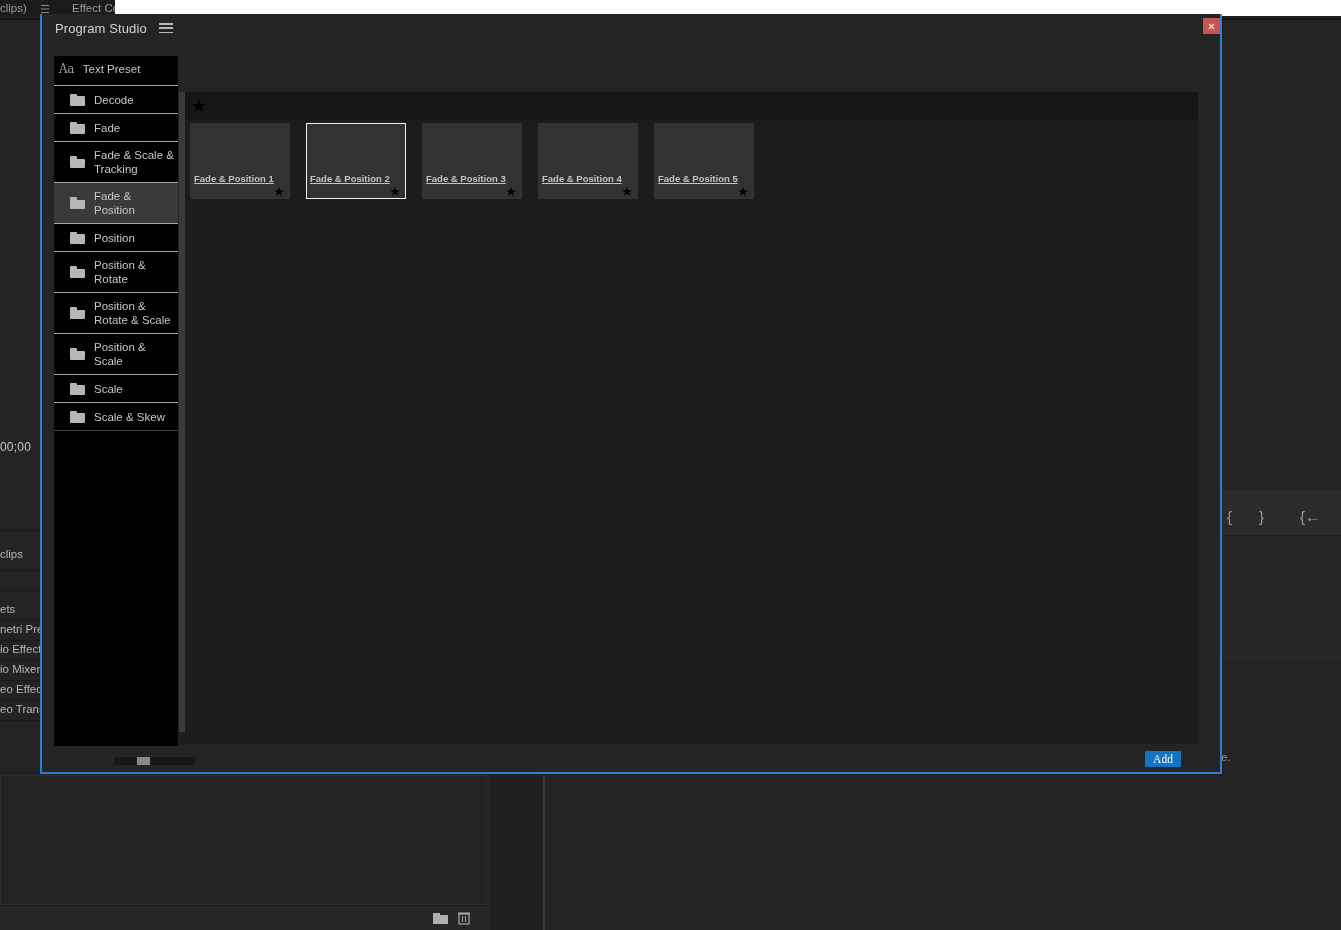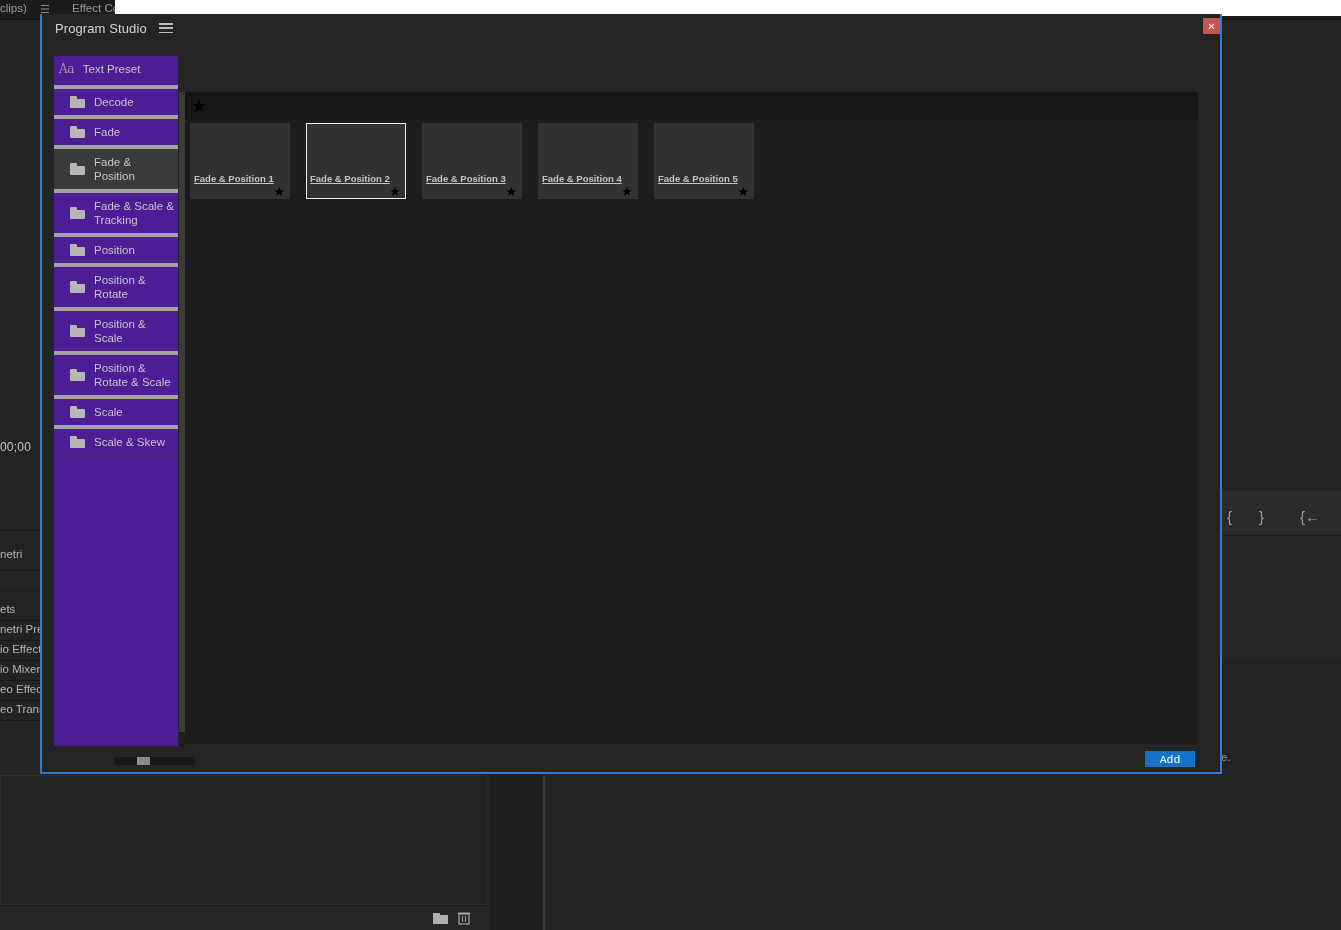--- a/index.html
+++ b/index.html
@@ -110,37 +110,37 @@
     font-size: 10px; font-weight: bold;
     display: flex; align-items: center; justify-content: center;
     cursor: pointer; z-index: 50;
     font-family: "DejaVu Sans", sans-serif;
   }
 
   
   #sidebar {
     position: absolute; left: 12px; top: 42px;
     width: 124px; height: 690px;
-    background: #4c1d95;
+    background: #000000;
   }
   .sidebar-header {
     display: flex; align-items: center; gap: 9px;
     padding: 6px 0 9px 5px;
   }
   .aa-icon {
     font-size: 12px; color: #9d9d9d;
     font-family: "DejaVu Serif", serif;
     letter-spacing: -0.5px;
   }
   .sidebar-header-label { font-size: 11.5px; color: #c6c6c6; text-align: center; }
 
   .sb-item {
     display: flex; align-items: center; gap: 9px;
     padding: 6px 4px 6px 16px;
-    border-top: 4px solid #a3a3a3;
+    border-top: 1px solid #a3a3a3;
     min-height: 28px;
     cursor: pointer;
   }
   .sb-item.selected { background: #3a3a3a; }
   .sb-item-label { font-size: 11.5px; color: #c6c6c6; line-height: 14px; }
   .folder-icon {
     flex: 0 0 auto;
     width: 15px; height: 12px; position: relative;
   }
   .folder-icon::before {
@@ -207,39 +207,39 @@
   #zoom-slider {
     position: absolute; left: 72px; top: 743px;
     width: 81px; height: 8px; background: #181818; cursor: pointer;
   }
   #zoom-slider-thumb {
     position: absolute; left: 23px; top: 0;
     width: 13px; height: 8px; background: #8a8a8a;
   }
   #add-button {
     position: absolute; left: 1103px; top: 737px;
-    width: 50px; height: 16px;
+    width: 36px; height: 16px;
     background: #1473c4; color: #ffffff;
     font-size: 11.5px;
     display: flex; align-items: center; justify-content: center;
     cursor: pointer; border: none;
-    font-family: Liberation Mono, monospace;
+    font-family: Liberation Serif, serif;
   }
 </style>
 </head>
 <body>
 
 <div id="bg">
 
   <div class="bg-panel-left"></div>
 
   <div class="bg-timecode">00;00</div>
 
   <div class="bg-divider-h" style="left:0;top:530px;width:40px;"></div>
-  <div class="bg-smalltext" style="left:0;top:548px;">netri</div>
+  <div class="bg-smalltext" style="left:0;top:548px;">clips</div>
   <div class="bg-divider-h" style="left:0;top:570px;width:40px;"></div>
 
   <div class="bg-panel-mid"></div>
 
   <div class="bg-smalltext" style="left:0;top:603px;">ets</div>
   <div class="bg-divider-h" style="left:0;top:620px;width:40px;"></div>
   <div class="bg-smalltext" style="left:0;top:623px;">netri Pre</div>
   <div class="bg-divider-h" style="left:0;top:640px;width:40px;"></div>
   <div class="bg-smalltext" style="left:0;top:643px;">io Effect</div>
   <div class="bg-divider-h" style="left:0;top:660px;width:40px;"></div>
@@ -309,43 +309,43 @@
     </div>
     <div id="sidebar-items">
         <div class="sb-item">
           <span class="folder-icon"></span>
           <span class="sb-item-label">Decode</span>
         </div>
         <div class="sb-item">
           <span class="folder-icon"></span>
           <span class="sb-item-label">Fade</span>
         </div>
+        <div class="sb-item">
+          <span class="folder-icon"></span>
+          <span class="sb-item-label">Fade &amp; Scale &amp; Tracking</span>
+        </div>
         <div class="sb-item selected">
           <span class="folder-icon"></span>
           <span class="sb-item-label">Fade &amp; Position</span>
         </div>
         <div class="sb-item">
           <span class="folder-icon"></span>
-          <span class="sb-item-label">Fade &amp; Scale &amp; Tracking</span>
-        </div>
-        <div class="sb-item">
-          <span class="folder-icon"></span>
           <span class="sb-item-label">Position</span>
         </div>
         <div class="sb-item">
           <span class="folder-icon"></span>
           <span class="sb-item-label">Position &amp; Rotate</span>
         </div>
         <div class="sb-item">
           <span class="folder-icon"></span>
+          <span class="sb-item-label">Position &amp; Rotate &amp; Scale</span>
+        </div>
+        <div class="sb-item">
+          <span class="folder-icon"></span>
           <span class="sb-item-label">Position &amp; Scale</span>
-        </div>
-        <div class="sb-item">
-          <span class="folder-icon"></span>
-          <span class="sb-item-label">Position &amp; Rotate &amp; Scale</span>
         </div>
         <div class="sb-item">
           <span class="folder-icon"></span>
           <span class="sb-item-label">Scale</span>
         </div>
         <div class="sb-item">
           <span class="folder-icon"></span>
           <span class="sb-item-label">Scale &amp; Skew</span>
         </div>
       </div>

